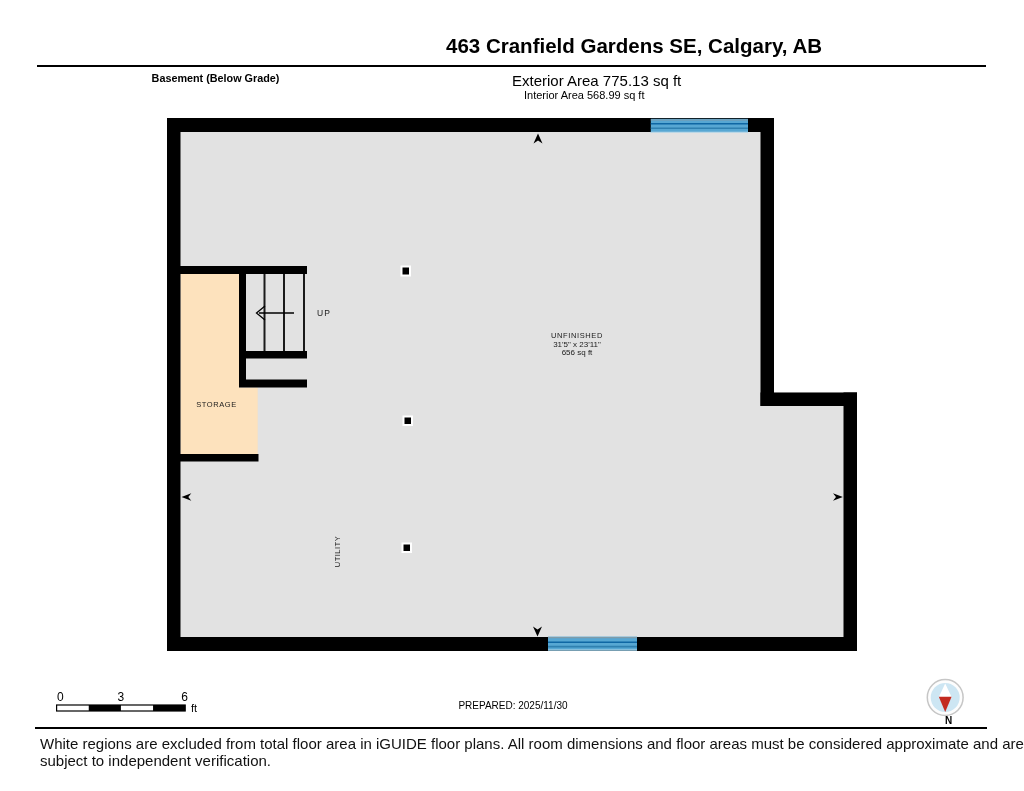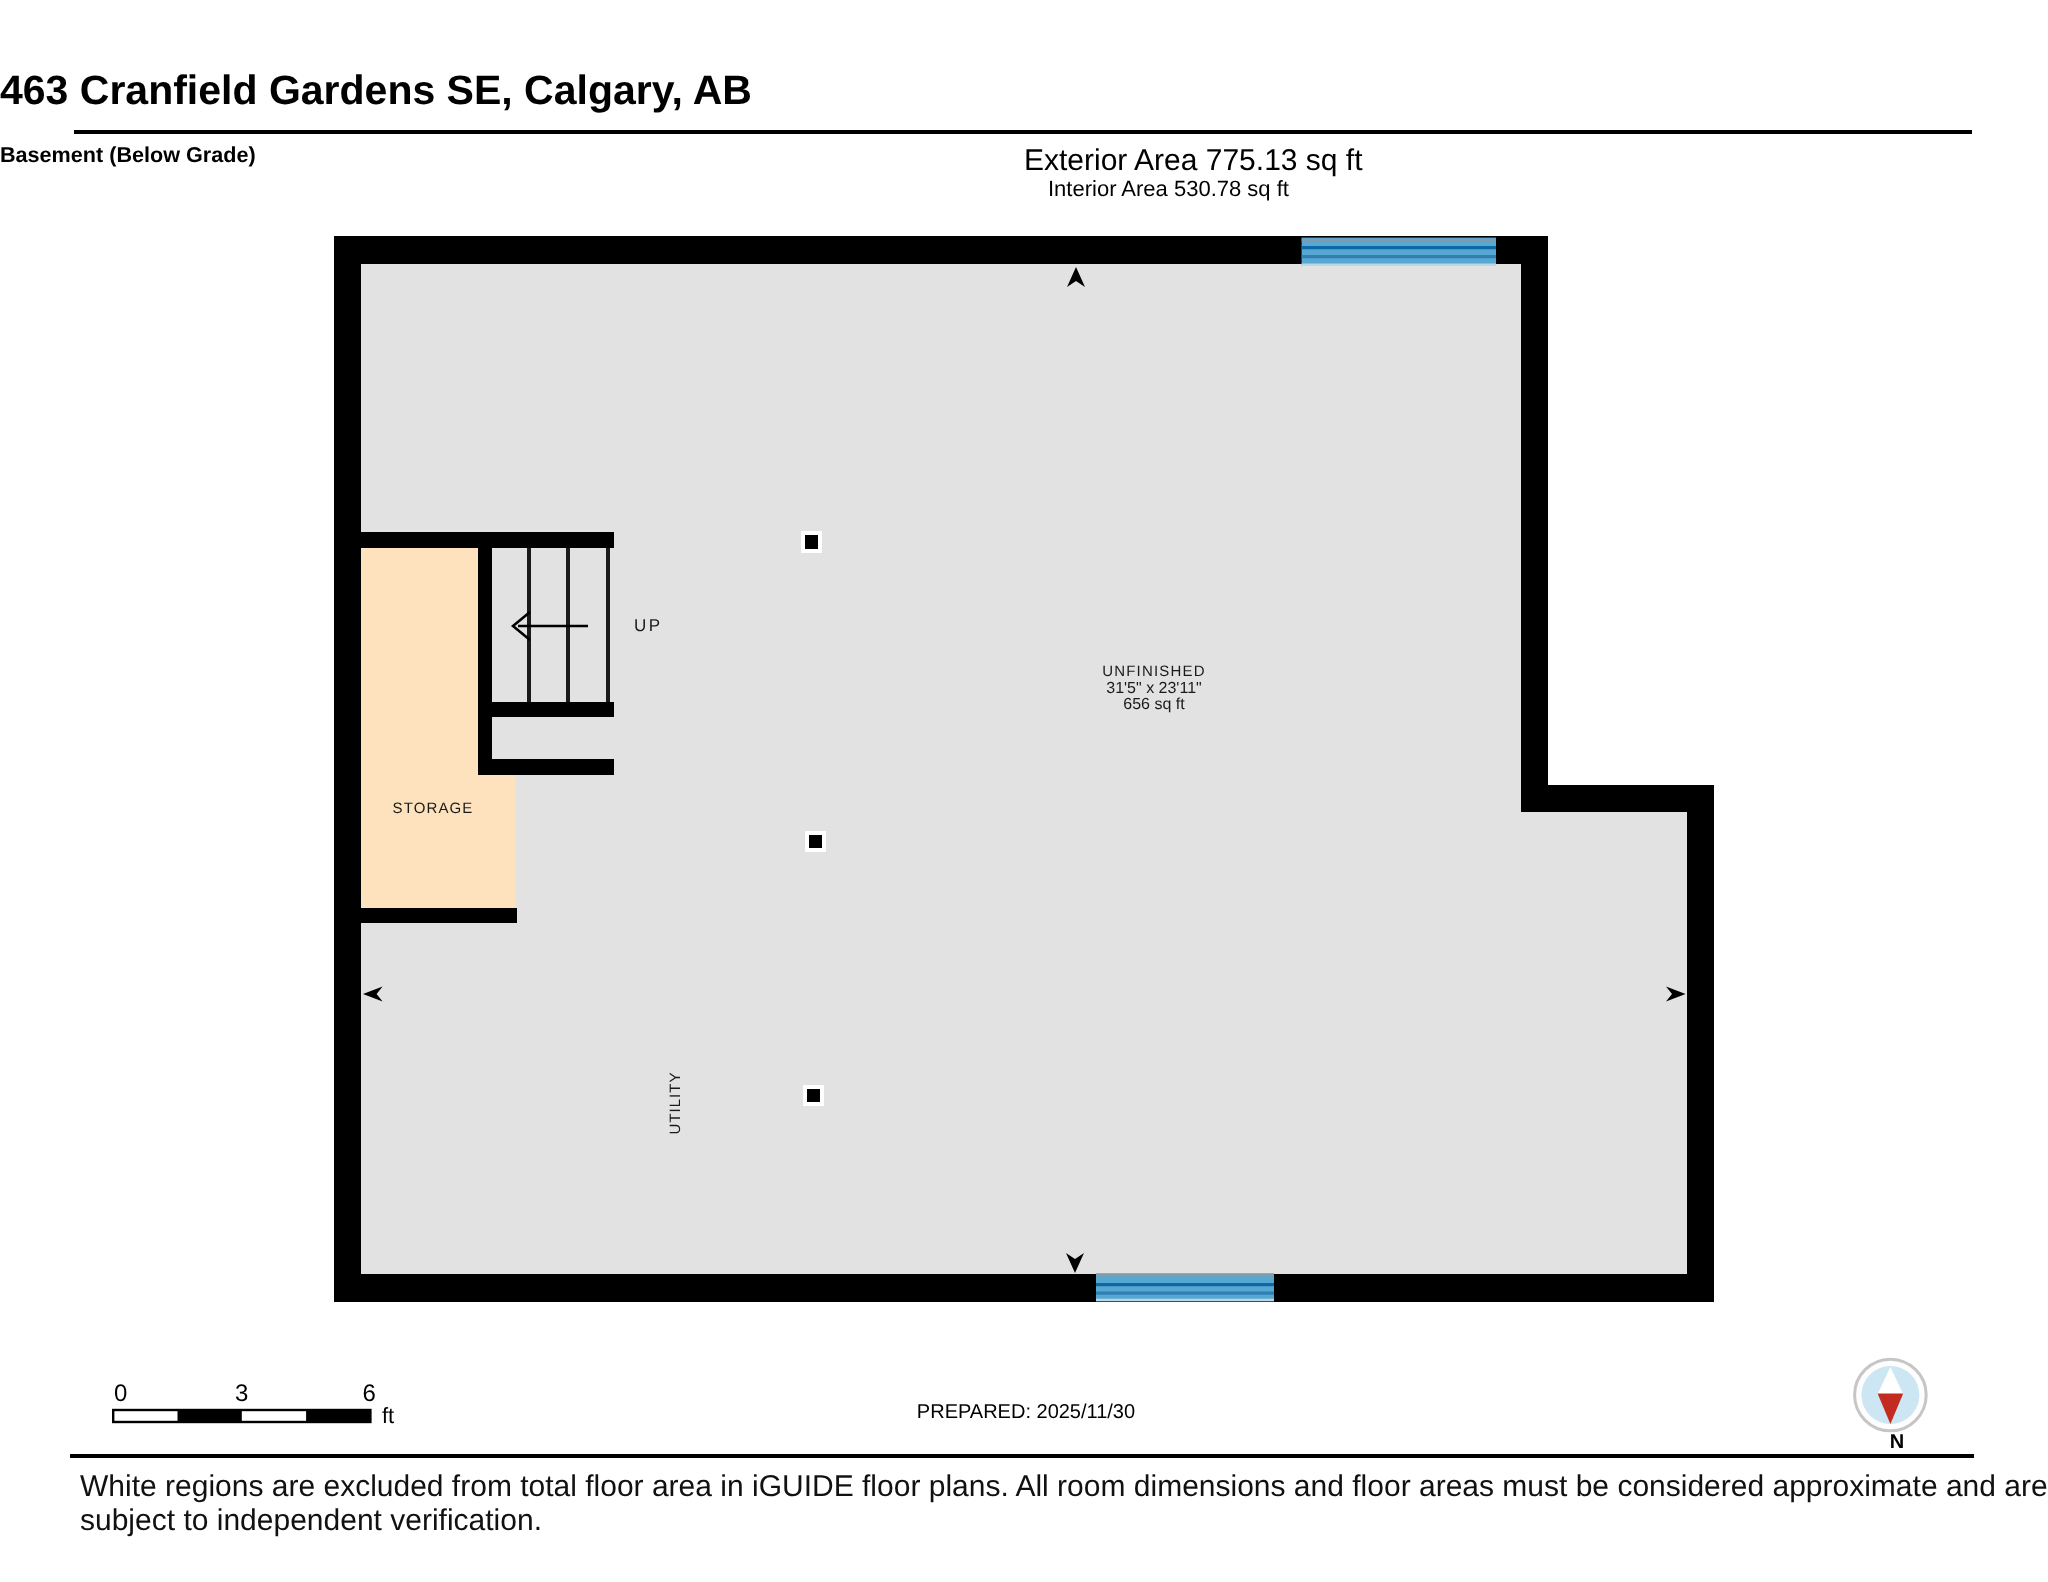--- a/index.html
+++ b/index.html
@@ -1,25 +1,25 @@
 <!DOCTYPE html>
 <html><head>
 <meta charset="utf-8">
 <style>
 html,body{margin:0;padding:0;background:#ffffff;width:1024px;height:791px;overflow:hidden;
 font-family:"Liberation Sans",sans-serif}
 .abs{position:absolute}
 </style>
 </head>
 <body>
-<div class="abs" style="left:0;top:34px;width:822px;text-align:left;font-size:20.5px;font-weight:bold;color:#000">463 Cranfield Gardens SE, Calgary, AB</div>
+<div class="abs" style="left:0;top:34px;width:822px;text-align:right;font-size:20.5px;font-weight:bold;color:#000">463 Cranfield Gardens SE, Calgary, AB</div>
 <div class="abs" style="left:37px;top:64.5px;width:949px;height:2px;background:#000"></div>
-<div class="abs" style="left:0;top:72px;width:431px;text-align:left;font-size:10.8px;font-weight:bold;color:#000">Basement (Below Grade)</div>
+<div class="abs" style="left:0;top:72px;width:431px;text-align:center;font-size:10.8px;font-weight:bold;color:#000">Basement (Below Grade)</div>
 <div class="abs" style="left:512px;top:72px;font-size:15px;color:#000">Exterior Area 775.13 sq ft</div>
-<div class="abs" style="left:524px;top:88.5px;font-size:11px;color:#000">Interior Area 530.78 sq ft</div>
+<div class="abs" style="left:524px;top:88.5px;font-size:11px;color:#000">Interior Area 568.99 sq ft</div>
 
 <svg class="abs" style="left:0;top:0" width="1024" height="791" viewBox="0 0 1024 791">
 
   <polygon points="167,118 774,118 774,392.5 857,392.5 857,651 167,651" fill="#e2e2e2"></polygon>
 
   <rect x="180.5" y="274" width="58.5" height="180" fill="#fde2bd"></rect>
   <rect x="239" y="387.5" width="18.7" height="66.5" fill="#fde2bd"></rect>
 
   <line x1="264.5" y1="274" x2="264.5" y2="351" stroke="#1a1a1a" stroke-width="2"></line>
   <line x1="284" y1="274" x2="284" y2="351" stroke="#1a1a1a" stroke-width="2"></line>

